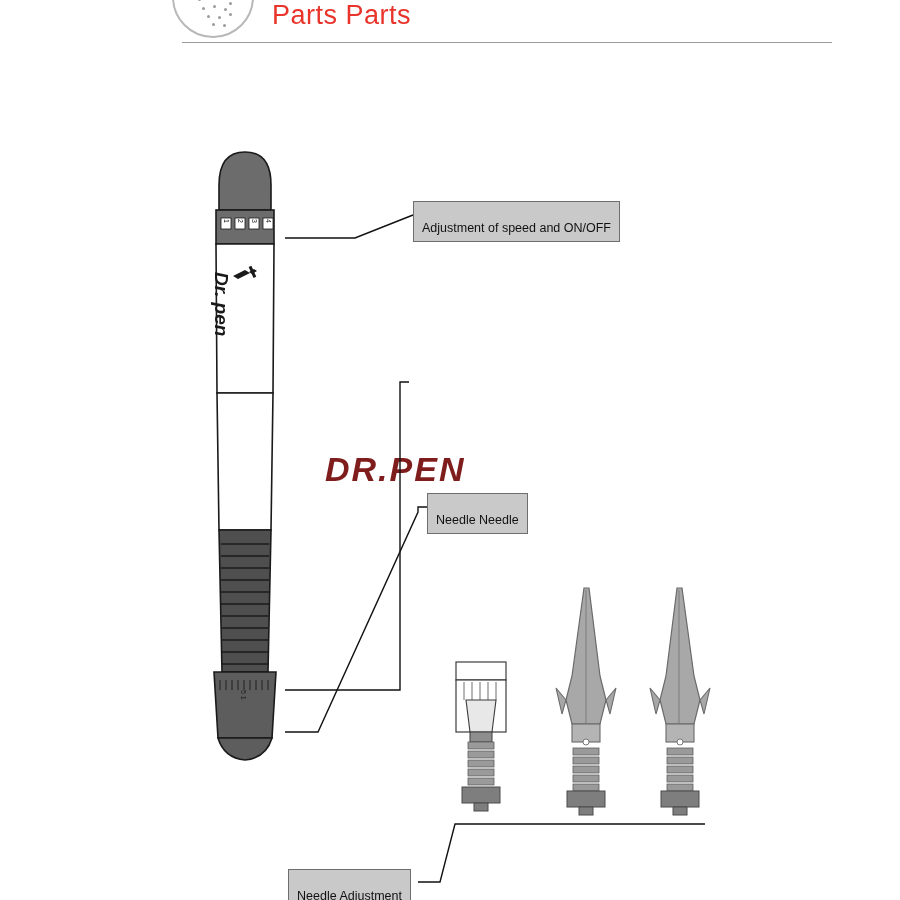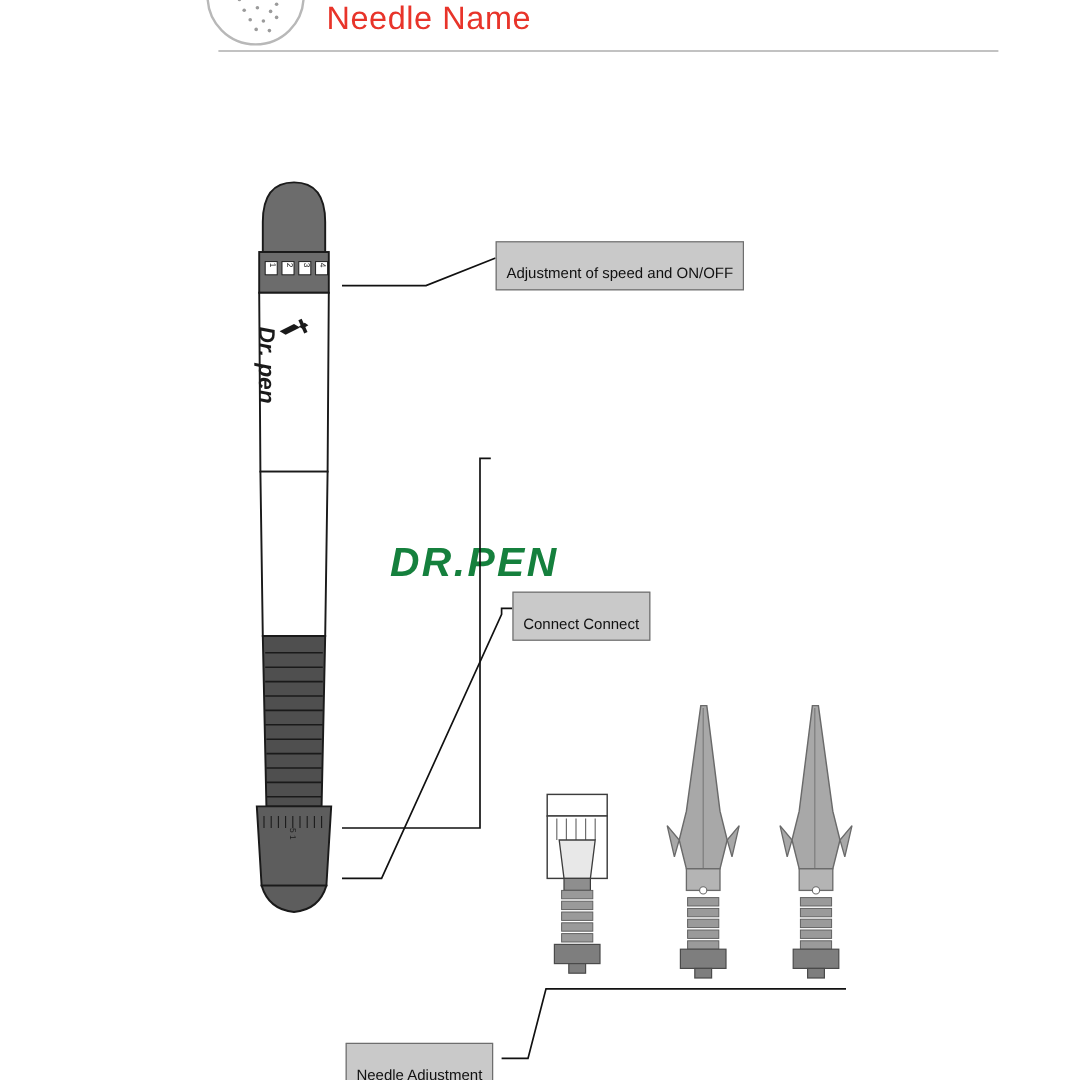--- a/index.html
+++ b/index.html
@@ -55,21 +55,21 @@
   }
 
   
   .watermark {
     position: absolute;
     left: 325px;
     top: 450px;
     font-size: 34px;
     font-weight: bold;
     font-style: italic;
-    color: #15803d;
+    color: #7f1d1d;
     letter-spacing: 2px;
     white-space: nowrap;
     user-select: none;
   }
 
   
   .callout {
     position: absolute;
     background: #c9c9c9;
     border: 1px solid #6e6e6e;
@@ -136,21 +136,21 @@
     <span class="dot" style="left:28px;top:49px;"></span>
     <span class="dot" style="left:39px;top:47px;"></span>
     <span class="dot" style="left:50px;top:50px;"></span>
     <span class="dot" style="left:33px;top:57px;"></span>
     <span class="dot" style="left:44px;top:58px;"></span>
     <span class="dot" style="left:55px;top:55px;"></span>
     <span class="dot" style="left:38px;top:65px;"></span>
     <span class="dot" style="left:49px;top:66px;"></span>
   </div>
 
-  <div class="header-title">Needle Name</div>
+  <div class="header-title">Parts Parts</div>
 
   <div class="watermark">DR.PEN</div>
 
   <svg class="lines" viewBox="0 0 900 900">
 
     <path d="M413 215 L355 238 L285 238" fill="none" stroke="#111" stroke-width="1.4"></path>
 
     <path d="M409 382 L400 382 L400 690 L285 690" fill="none" stroke="#111" stroke-width="1.4"></path>
 
     <path d="M427 507 L418 507 L418 512 L318 732 L285 732" fill="none" stroke="#111" stroke-width="1.4"></path>
@@ -267,16 +267,16 @@
   </svg>
 
   <div class="logo-text">Dr. pen</div>
   <div class="num-label" style="left:230px;top:219px;">1</div>
   <div class="num-label" style="left:244px;top:219px;">2</div>
   <div class="num-label" style="left:258px;top:219px;">3</div>
   <div class="num-label" style="left:272px;top:219px;">4</div>
   <div class="ring-label">5 1</div>
 
   <div class="callout" style="left:413px;top:201px;">Adjustment of speed and ON/OFF</div>
-  <div class="callout" style="left:427px;top:493px;">Connect Connect</div>
+  <div class="callout" style="left:427px;top:493px;">Needle Needle</div>
   <div class="callout" style="left:288px;top:869px;">Needle Adjustment</div>
 
 </div>
 
 </body></html>

